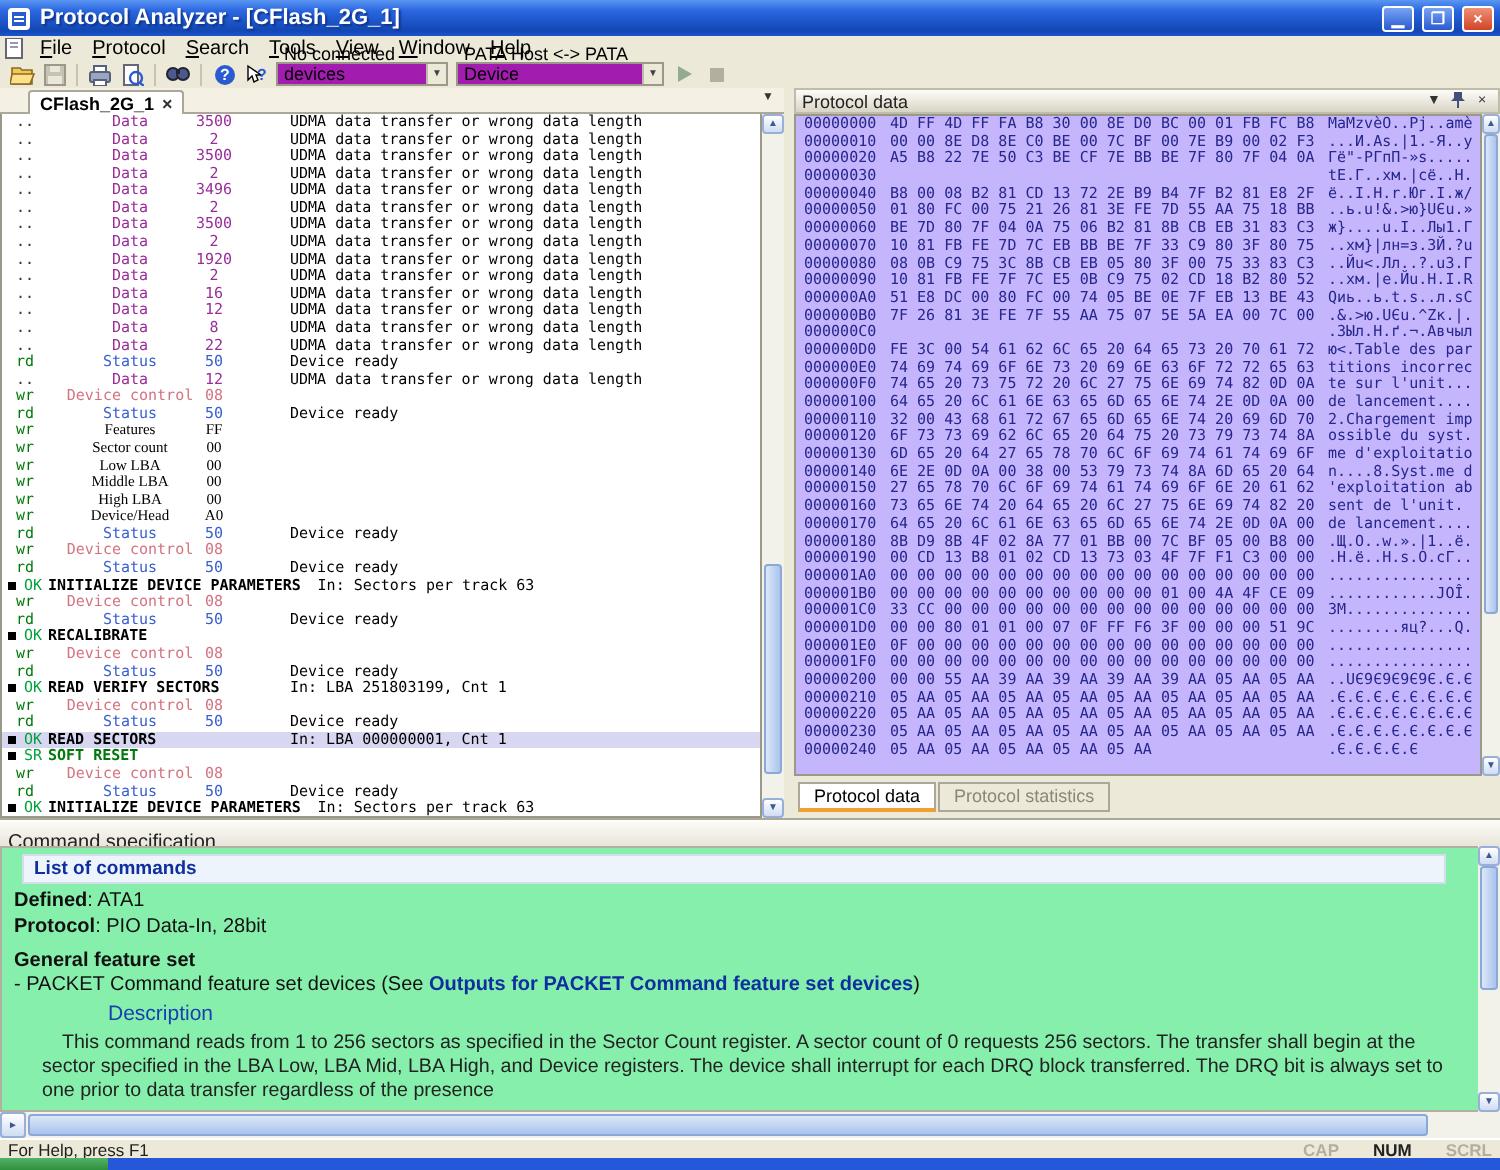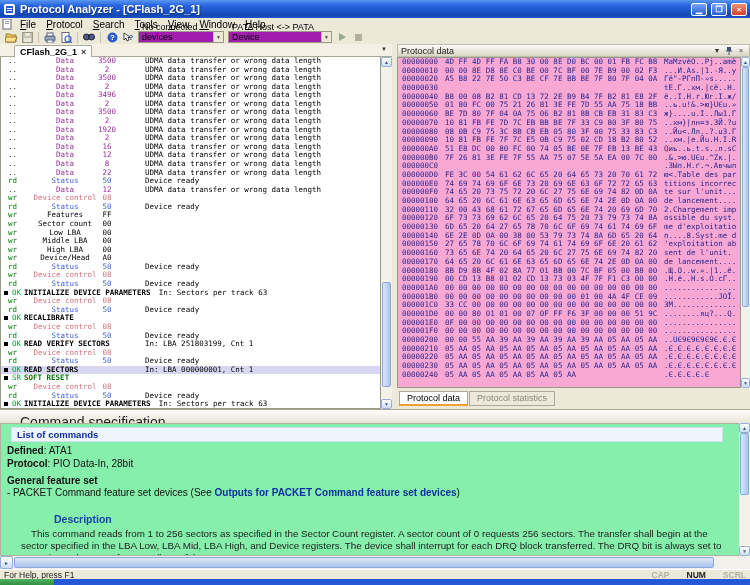--- a/index.html
+++ b/index.html
@@ -54,35 +54,35 @@
   .trace-row.sel{background:#d7d7f1;}
   .c-dir{position:absolute;left:7px;}
   .d-grn{color:#00790a;}
   .d-dot{color:#333;}
   .c-name{position:absolute;left:22px;width:84px;text-align:center;}
   .c-val{position:absolute;left:90px;width:32px;text-align:center;}
   .c-desc{position:absolute;left:144px;color:#000;}
   .t-data .c-name,.t-data .c-val{color:#9a2d9a;}
   .t-status .c-name,.t-status .c-val{color:#3a5fd0;}
   .t-ctrl .c-name,.t-ctrl .c-val{color:#d4737f;}
-  .t-reg .c-name,.t-reg .c-val{color:#000;}
+  .t-reg .c-name,.t-reg .c-val{color:#000;font-family:Liberation Serif, serif;}
   .c-mark{position:absolute;left:3px;top:2px;width:4px;height:4px;background:#000;}
   .c-stat{position:absolute;left:11px;color:#00a33a;}
   .c-cname{position:absolute;left:23px;font-weight:bold;color:#000;}
   .c-cname.grn{color:#00790a;}
 
   .splitter{position:absolute;left:392px;top:0;width:5px;height:365px;background:#ece9d8;}
 
   .right-pane{position:absolute;left:397px;top:0;width:353px;height:365px;}
   .panel-header{position:absolute;top:0;left:0;right:0;height:13px;
     background:linear-gradient(#fdfcf8,#d9d5c5);border:1px solid #c0bcab;
     font-size:9px;color:#222;display:flex;align-items:center;padding:0 3px;}
   .panel-header .spacer{flex:1;}
   .ph-ico{width:10px;text-align:center;font-size:7px;color:#333;margin-left:2px;}
-  .hex{position:absolute;left:0;top:13px;width:344px;height:331px;background:#f9a8d4;
+  .hex{position:absolute;left:0;top:13px;width:344px;height:331px;background:#c4b5fd;
     border:1px solid #9a9887;overflow:hidden;
     font-family:"DejaVu Sans Mono",monospace;font-size:7.5px;color:#26268c;}
   .hex-row{position:relative;height:8.7px;line-height:8.7px;white-space:pre;}
   .h-addr{position:absolute;left:4px;}
   .h-bytes{position:absolute;left:47px;}
   .h-ascii{position:absolute;left:266px;}
   .hex-tabs{position:absolute;left:2px;bottom:2px;height:16px;display:flex;gap:1px;font-size:9px;}
   .htab{padding:1px 7px;border:1px solid #aca899;background:#ece9d8;color:#8a877a;height:15px;}
   .htab.active{background:#fff;color:#000;border-bottom:2px solid #f0a030;}
 
@@ -93,32 +93,32 @@
     color:#3a5a8c;font-size:5px;text-align:center;line-height:9px;}
   .sb-thumb{position:absolute;left:1px;right:1px;border:1px solid #8aa8d8;border-radius:2px;
     background:linear-gradient(90deg,#dce7f8,#aac4ec);}
   .sb-h .sb-btn{height:auto;top:0;bottom:0;width:13px;line-height:12px;}
   .sb-h .sb-thumb{top:1px;bottom:1px;left:auto;right:auto;
     background:linear-gradient(180deg,#dce7f8,#aac4ec);}
 
   
   .cs-header{position:absolute;top:409px;left:0;width:750px;height:25px;
     background:linear-gradient(#fdfcf8,#d8d4c4);border-top:1px solid #aca899;
-    border-bottom:1px solid #c4c0b0;font-size:14px;color:#222;display:flex;
-    align-items:center;padding-left:20px;}
+    border-bottom:1px solid #c4c0b0;font-size:10px;color:#222;display:flex;
+    align-items:center;padding-left:4px;}
   .cs-body{position:absolute;top:423px;left:0;width:750px;height:133px;background:#86efac;
     border:1px solid #b4b0a0;overflow:hidden;padding:2px 16px 0 4px;font-size:10px;color:#111;}
   .list-link{background:#eef4fb;border:1px solid #d2def0;color:#0f2f9e;font-weight:bold;
     font-size:9.5px;padding:1px 5px;margin:1px 10px 3px 6px;}
   .cs-h1{font-size:11.5px;font-weight:bold;margin:3px 0 5px 2px;}
   .cs-line{margin:1px 0 1px 2px;line-height:12px;}
   .cs-line b{font-weight:bold;}
   .cs-sub{font-weight:bold;margin:5px 0 1px 2px;}
   .cs-link{color:#0f2f9e;font-weight:bold;}
-  .desc-head{color:#1a3fae;font-weight:bold;font-size:10.5px;margin:14px 0 3px 16px;padding-left:33px;}
+  .desc-head{color:#1a3fae;font-weight:normal;font-size:10.5px;margin:2px 0 3px 16px;padding-left:33px;}
   .desc-text{margin:0 4px 0 16px;font-size:9.8px;line-height:12px;text-indent:10px;color:#222;}
 
   
   .hscroll{position:absolute;top:556px;left:0;width:750px;height:13px;background:#f2f1ea;}
   .statusbar{position:absolute;top:569px;left:0;width:750px;height:10px;background:#ece9d8;
     border-top:1px solid #fff;font-size:8.5px;color:#222;display:flex;align-items:center;
     padding:0 4px;}
   .statusbar .spacer{flex:1;}
   .kbd{margin-left:17px;font-weight:bold;text-align:right;}
   .kbd.dim{color:#b2af9f;}

